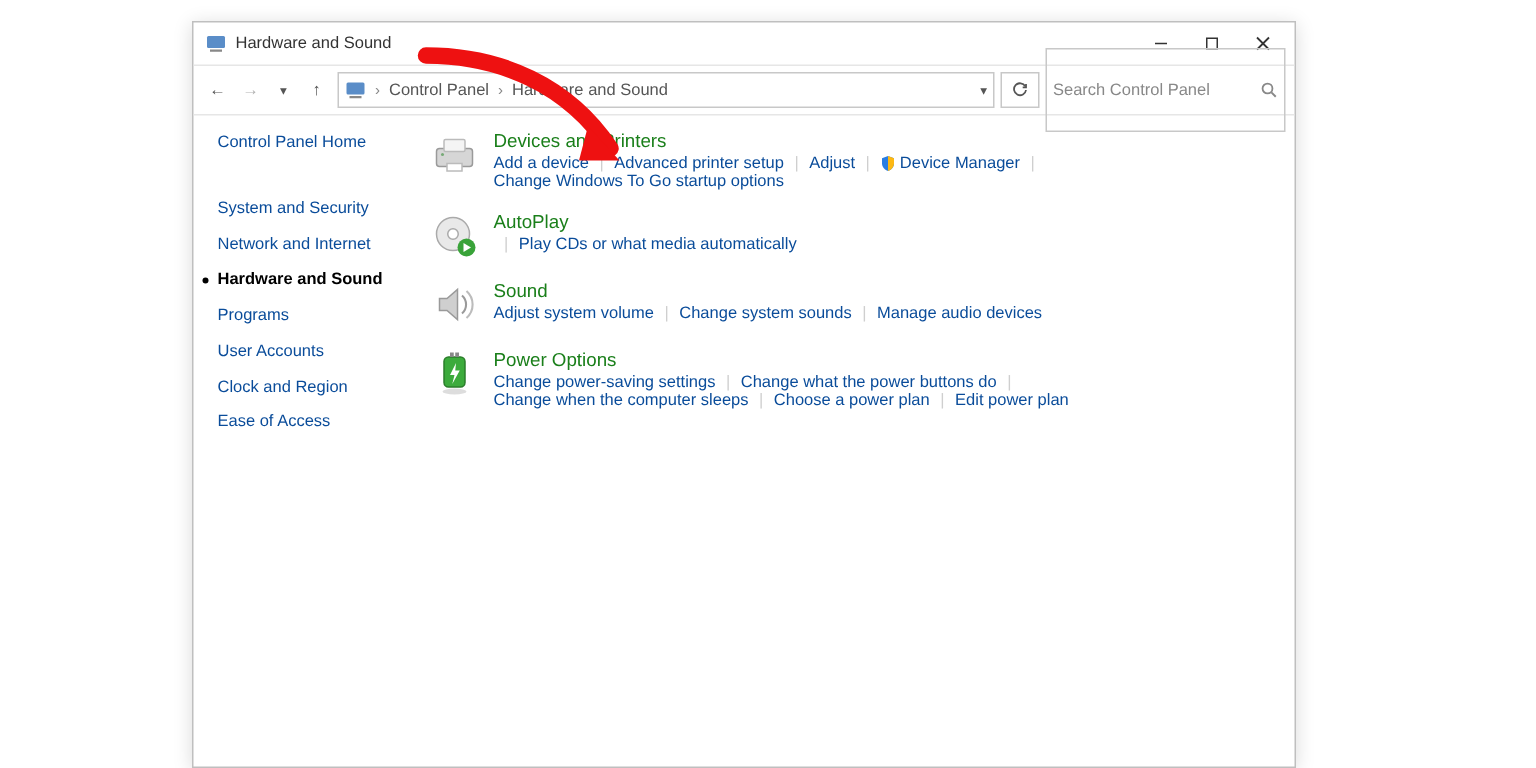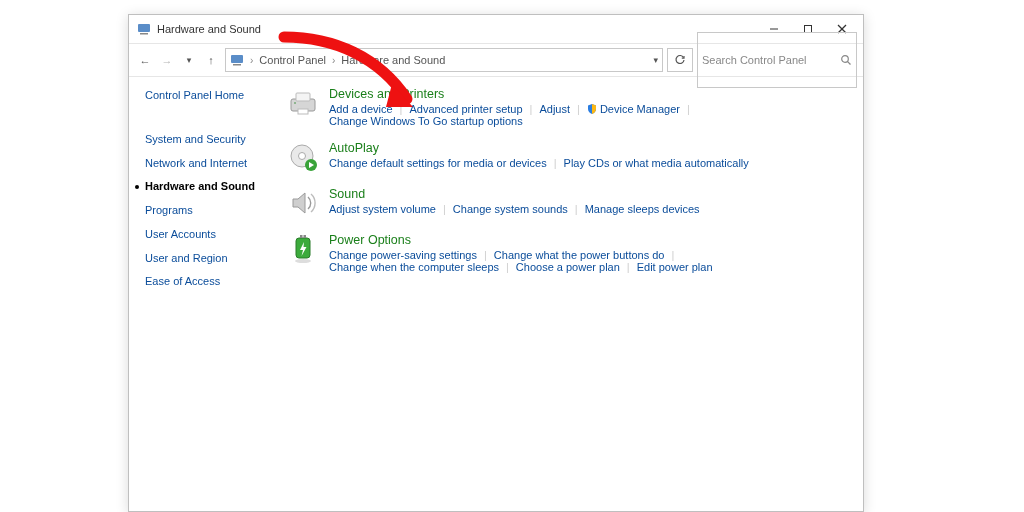--- a/index.html
+++ b/index.html
@@ -116,21 +116,21 @@
     </div>
 
     <div class="body">
       <div class="sidebar">
         <a style="margin-bottom:30px">Control Panel Home</a>
         <a>System and Security</a>
         <a>Network and Internet</a>
         <a class="current">Hardware and Sound</a>
         <a>Programs</a>
         <a>User Accounts</a>
-        <a>User and Region</a>
+        <a>Clock and Region</a>
         <a>Ease of Access</a>
       </div>
 
       <div class="content">
 
         <div class="cat">
           <div class="cat-icon">
             <svg width="32" height="32" viewBox="0 0 32 32">
                 <rect x="4" y="12" width="24" height="12" rx="2" fill="#d6d6d6" stroke="#9a9a9a"></rect>
                 <rect x="9" y="6" width="14" height="8" rx="1" fill="#f4f4f4" stroke="#bbb"></rect>
@@ -170,21 +170,20 @@
                 <circle cx="15" cy="15" r="11" fill="#e9e9e9" stroke="#aaa"></circle>
                 <circle cx="15" cy="15" r="3.5" fill="#fff" stroke="#aaa"></circle>
                 <circle cx="24" cy="24" r="6" fill="#39a339"></circle>
                 <path d="M22 21 L27 24 L22 27 Z" fill="#fff"></path>
               </svg>
           </div>
           <div class="cat-body">
             <div class="cat-title">AutoPlay</div>
             <div class="cat-links">
               <div class="row">
-                <a>Change default settings for media or devices</a>
                   <span class="bar">|</span>
                 <a>Play CDs or what media automatically</a>
               </div>
             </div>
           </div>
         </div>
 
         <div class="cat">
           <div class="cat-icon">
             <svg width="32" height="32" viewBox="0 0 32 32">
@@ -194,21 +193,21 @@
               </svg>
           </div>
           <div class="cat-body">
             <div class="cat-title">Sound</div>
             <div class="cat-links">
               <div class="row">
                 <a>Adjust system volume</a>
                   <span class="bar">|</span>
                 <a>Change system sounds</a>
                   <span class="bar">|</span>
-                <a>Manage sleeps devices</a>
+                <a>Manage audio devices</a>
               </div>
             </div>
           </div>
         </div>
 
         <div class="cat">
           <div class="cat-icon">
             <svg width="32" height="32" viewBox="0 0 32 32">
                 <rect x="9" y="5" width="14" height="20" rx="3" fill="#3cab3c" stroke="#2a7d2a"></rect>
                 <rect x="13" y="2" width="2.5" height="3" fill="#888"></rect>

